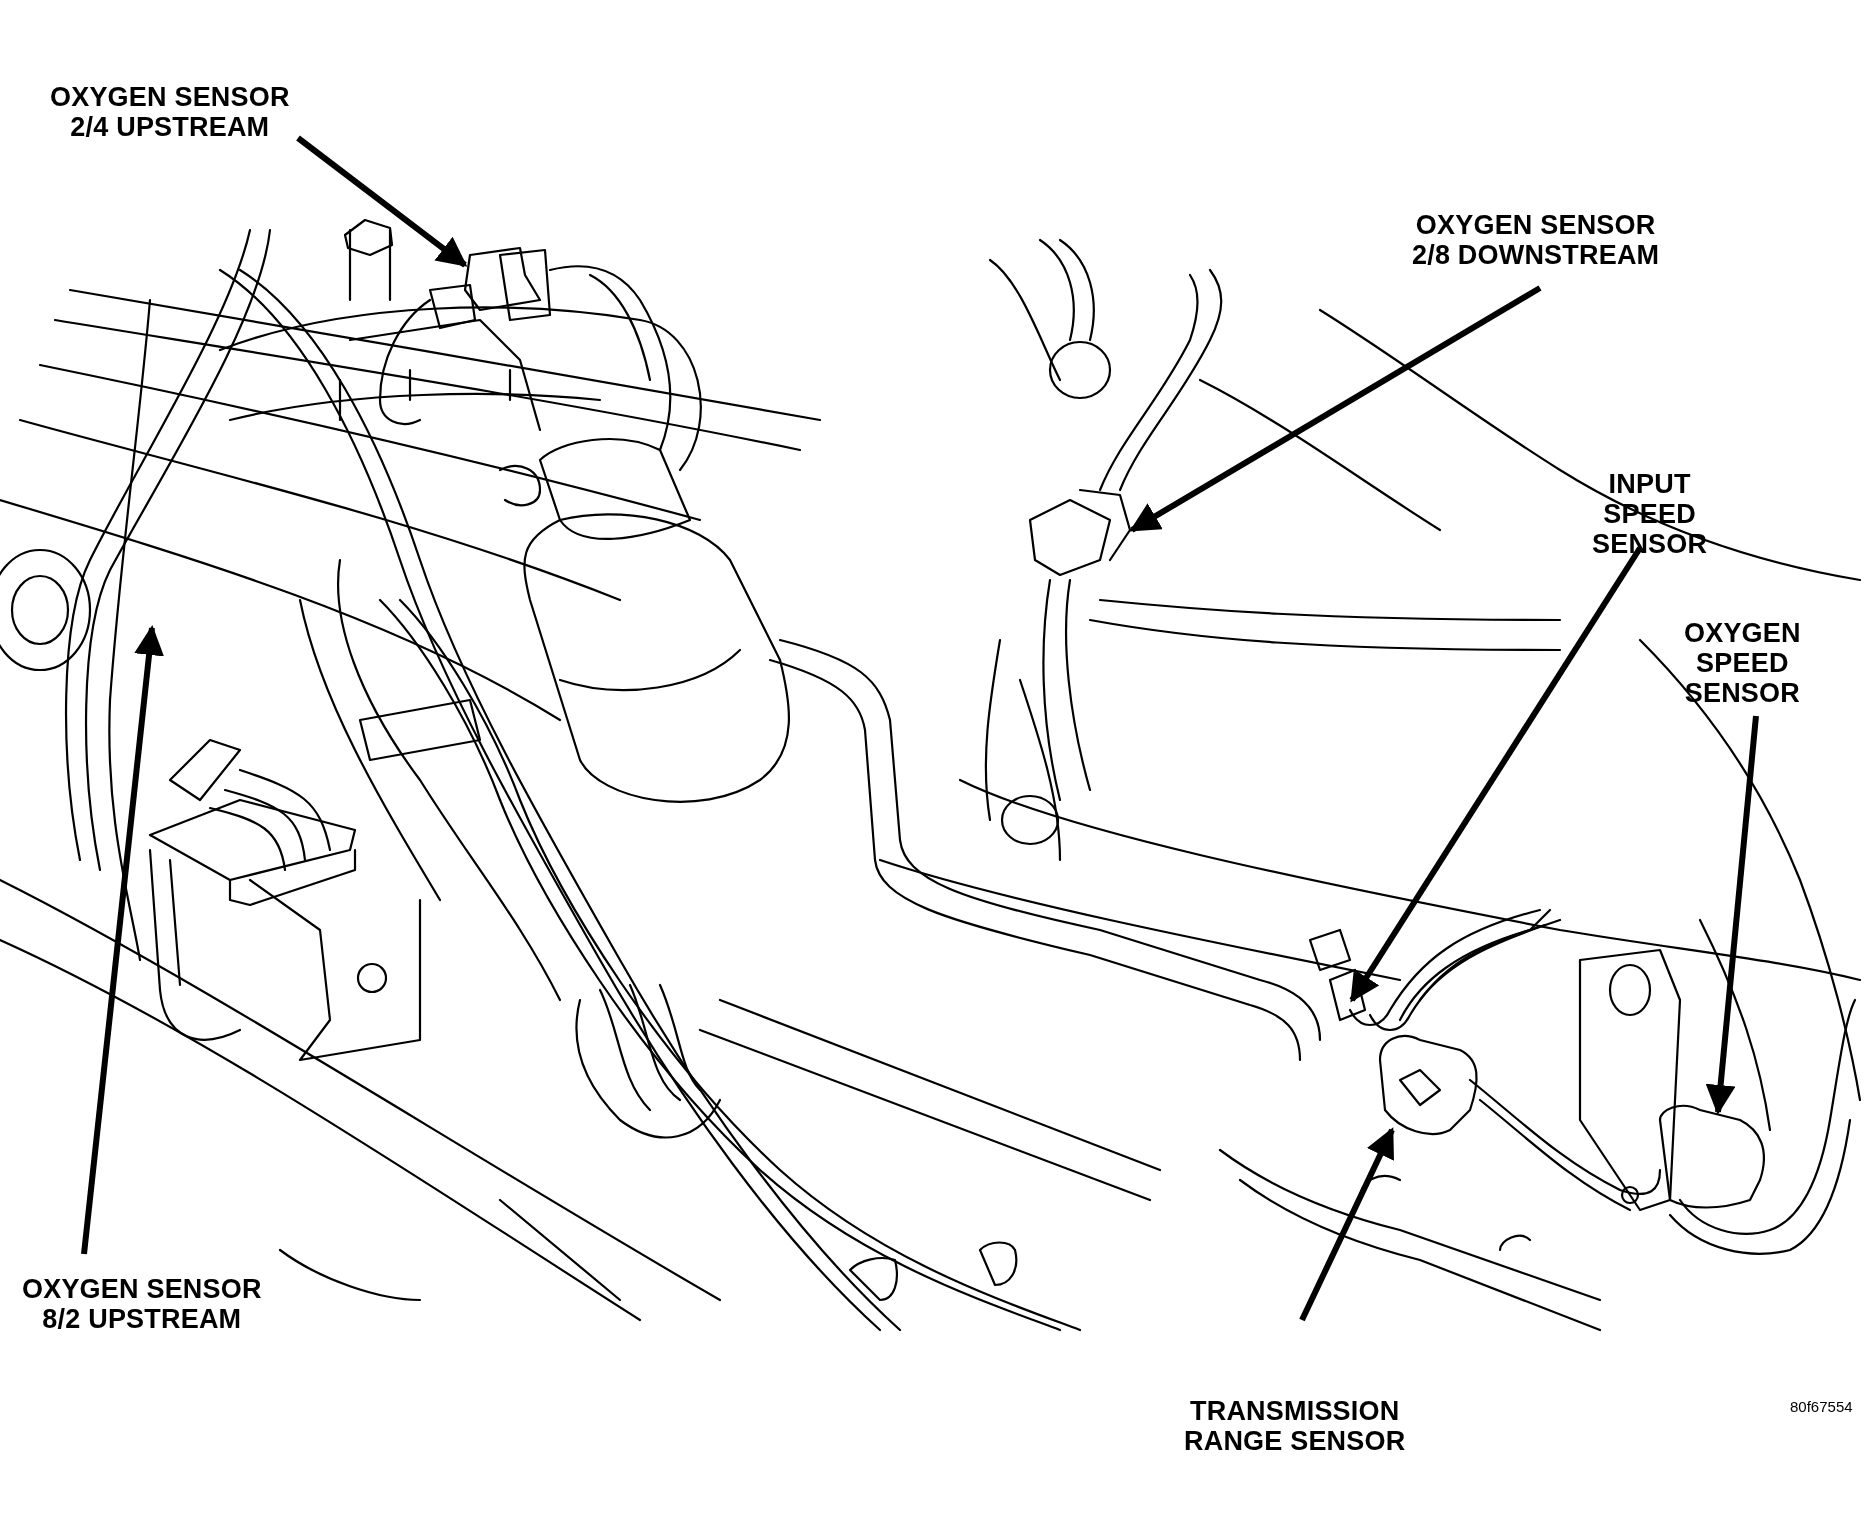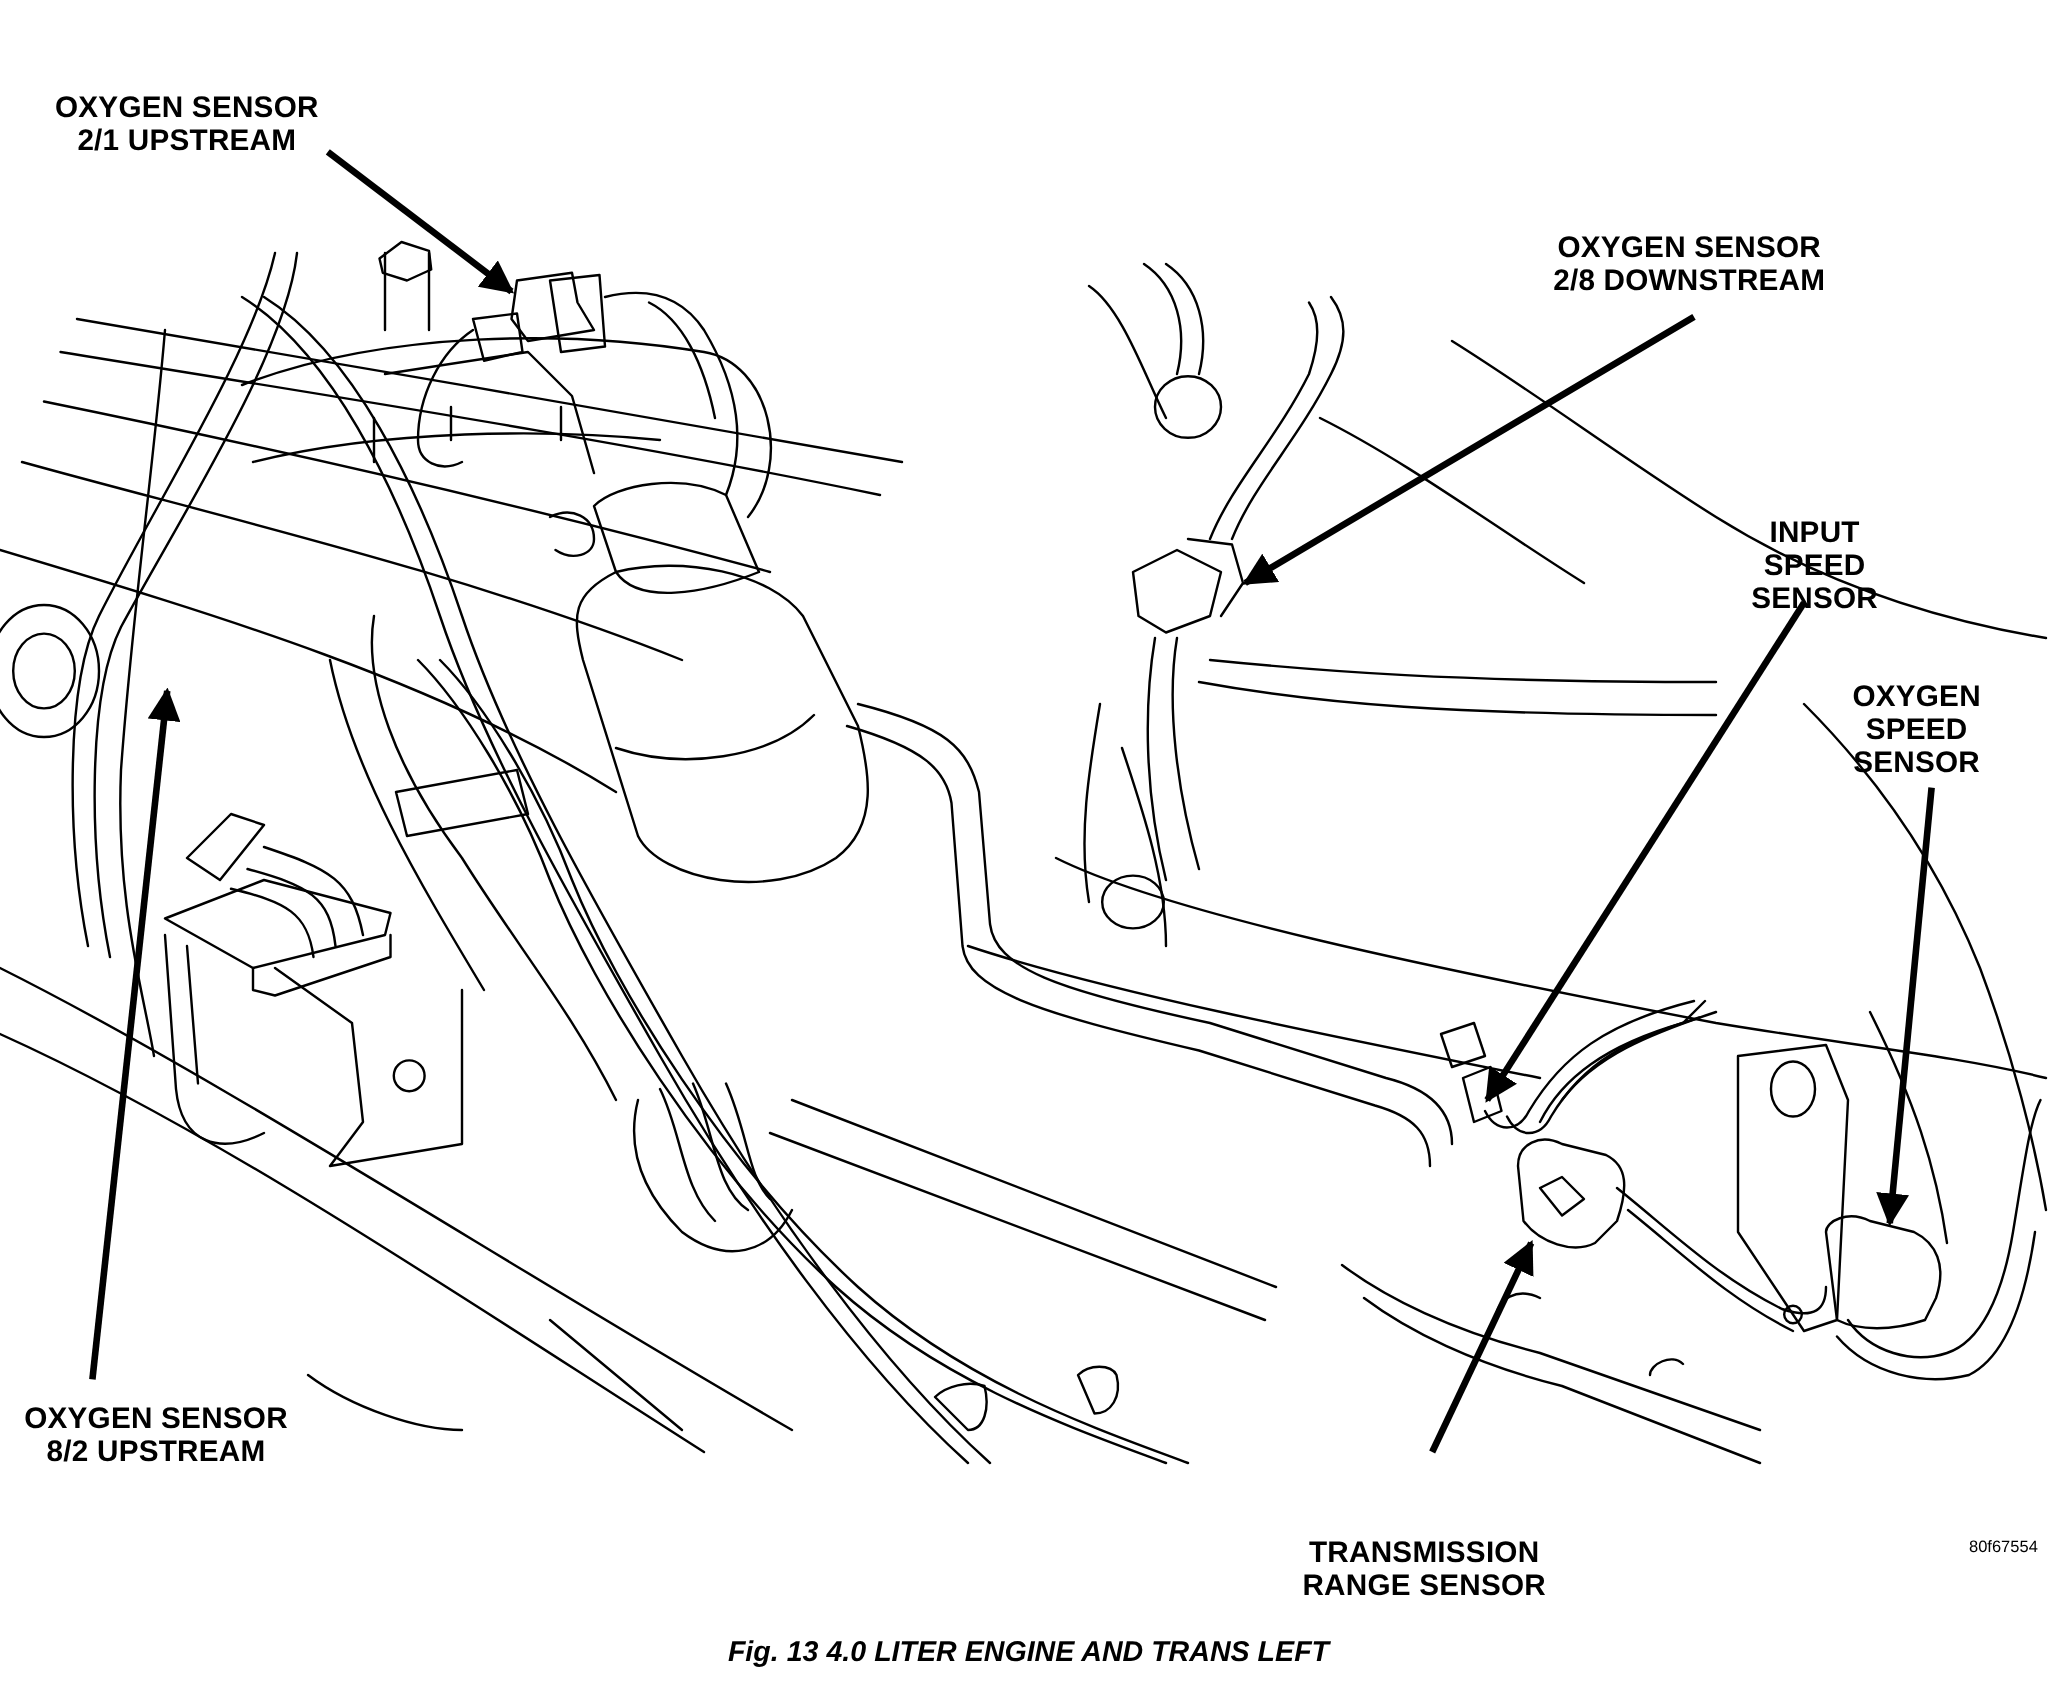--- a/index.html
+++ b/index.html
@@ -137,21 +137,21 @@
       <line x1="1640" y1="548" x2="1352" y2="1000" marker-end="url(#ah)"></line>
       <line x1="1756" y1="716" x2="1718" y2="1112" marker-end="url(#ah)"></line>
       <line x1="84" y1="1254" x2="152" y2="628" marker-end="url(#ah)"></line>
       <line x1="1302" y1="1320" x2="1392" y2="1130" marker-end="url(#ah)"></line>
     </g>
   </svg>
 
   
   <div class="label" style="left:50px; top:82px;">
     <span>OXYGEN SENSOR</span>
-    <span>2/1 UPSTREAM</span>
+    <span>2/4 UPSTREAM</span>
   </div>
 
   <div class="label" style="left:1412px; top:210px;">
     <span>OXYGEN SENSOR</span>
     <span>2/8 DOWNSTREAM</span>
   </div>
 
   <div class="label" style="left:1592px; top:438px;margin-top:31px;">
     <span>INPUT</span>
     <span>SPEED</span>
@@ -168,14 +168,13 @@
     <span>OXYGEN SENSOR</span>
     <span>8/2 UPSTREAM</span>
   </div>
 
   <div class="label" style="left:1184px; top:1396px;">
     <span>TRANSMISSION</span>
     <span>RANGE SENSOR</span>
   </div>
 
   <div class="fig-id">80f67554</div>
-  <div class="caption">Fig. 13 4.0 LITER ENGINE AND TRANS LEFT</div>
 </div>
 
 </body></html>

